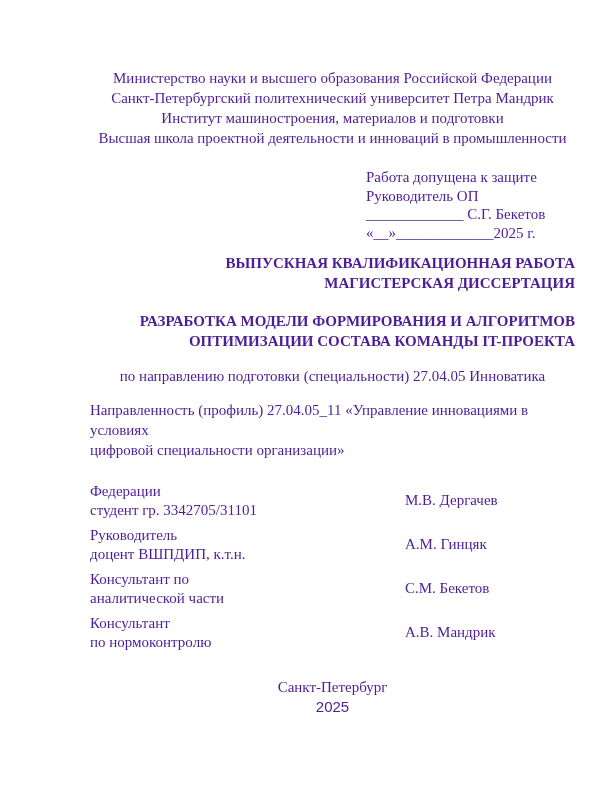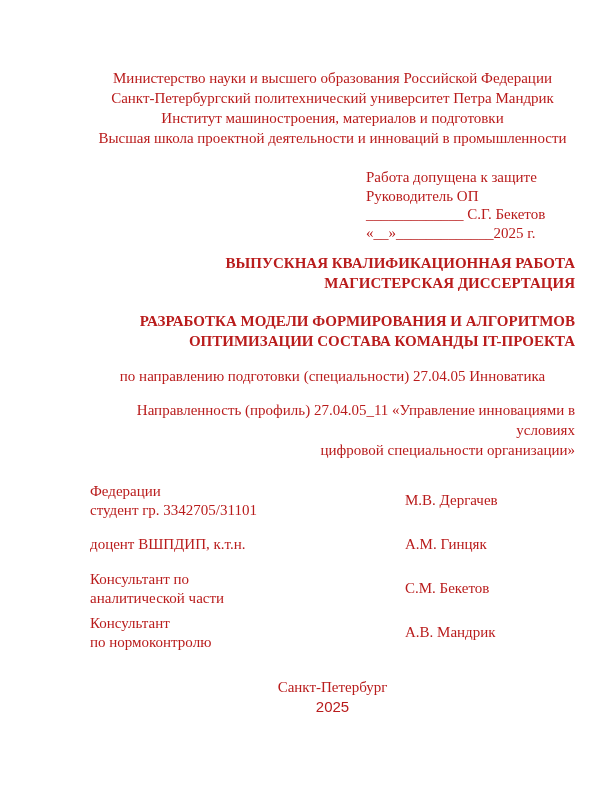--- a/index.html
+++ b/index.html
@@ -6,29 +6,29 @@
   .page {
     position: relative;
     width: 612px;
     height: 792px;
     margin: 0 auto;
     background: #ffffff;
     box-sizing: border-box;
     padding: 68px 37px 0 90px;
     font-family: "Liberation Serif", serif;
     font-size: 15px;
-    color: #b91c1c;
+    color: #4c1d95;
     overflow: hidden;
   }
   .header { text-align: center; line-height: 20px; }
   .approval { margin-left: 276px; margin-top: 20px; line-height: 18.5px; white-space: nowrap; }
   .worktype { margin-top: 11px; text-align: right; font-weight: bold; line-height: 20px; }
   .title { margin-top: 18px; text-align: right; font-weight: bold; line-height: 20px; }
   .specialty { margin-top: 15px; text-align: center; line-height: 20px; }
-  .profile { margin-top: 14px; text-align: right; line-height: 20px; }
+  .profile { margin-top: 14px; text-align: left; line-height: 20px; }
   .people { margin-top: 22px; }
   .person-row { display: flex; align-items: center; height: 37px; margin-bottom: 7px; }
   .person-role { width: 315px; line-height: 18.5px; }
   .person-name { line-height: 18.5px; }
   .footer { margin-top: 27px; text-align: center; line-height: 19px; }
   .footer .year { font-family: "Liberation Sans", sans-serif; }
 </style>
 </head>
 <body>
 
@@ -70,20 +70,21 @@
     <div class="person-row">
       <div class="person-role">
         <div>Федерации</div>
         <div>студент гр. 3342705/31101</div>
       </div>
       <div class="person-name">М.В. Дергачев</div>
     </div>
 
     <div class="person-row">
       <div class="person-role">
+        <div>Руководитель</div>
         <div>доцент ВШПДИП, к.т.н.</div>
       </div>
       <div class="person-name">А.М. Гинцяк</div>
     </div>
 
     <div class="person-row">
       <div class="person-role">
         <div>Консультант по</div>
         <div>аналитической части</div>
       </div>

